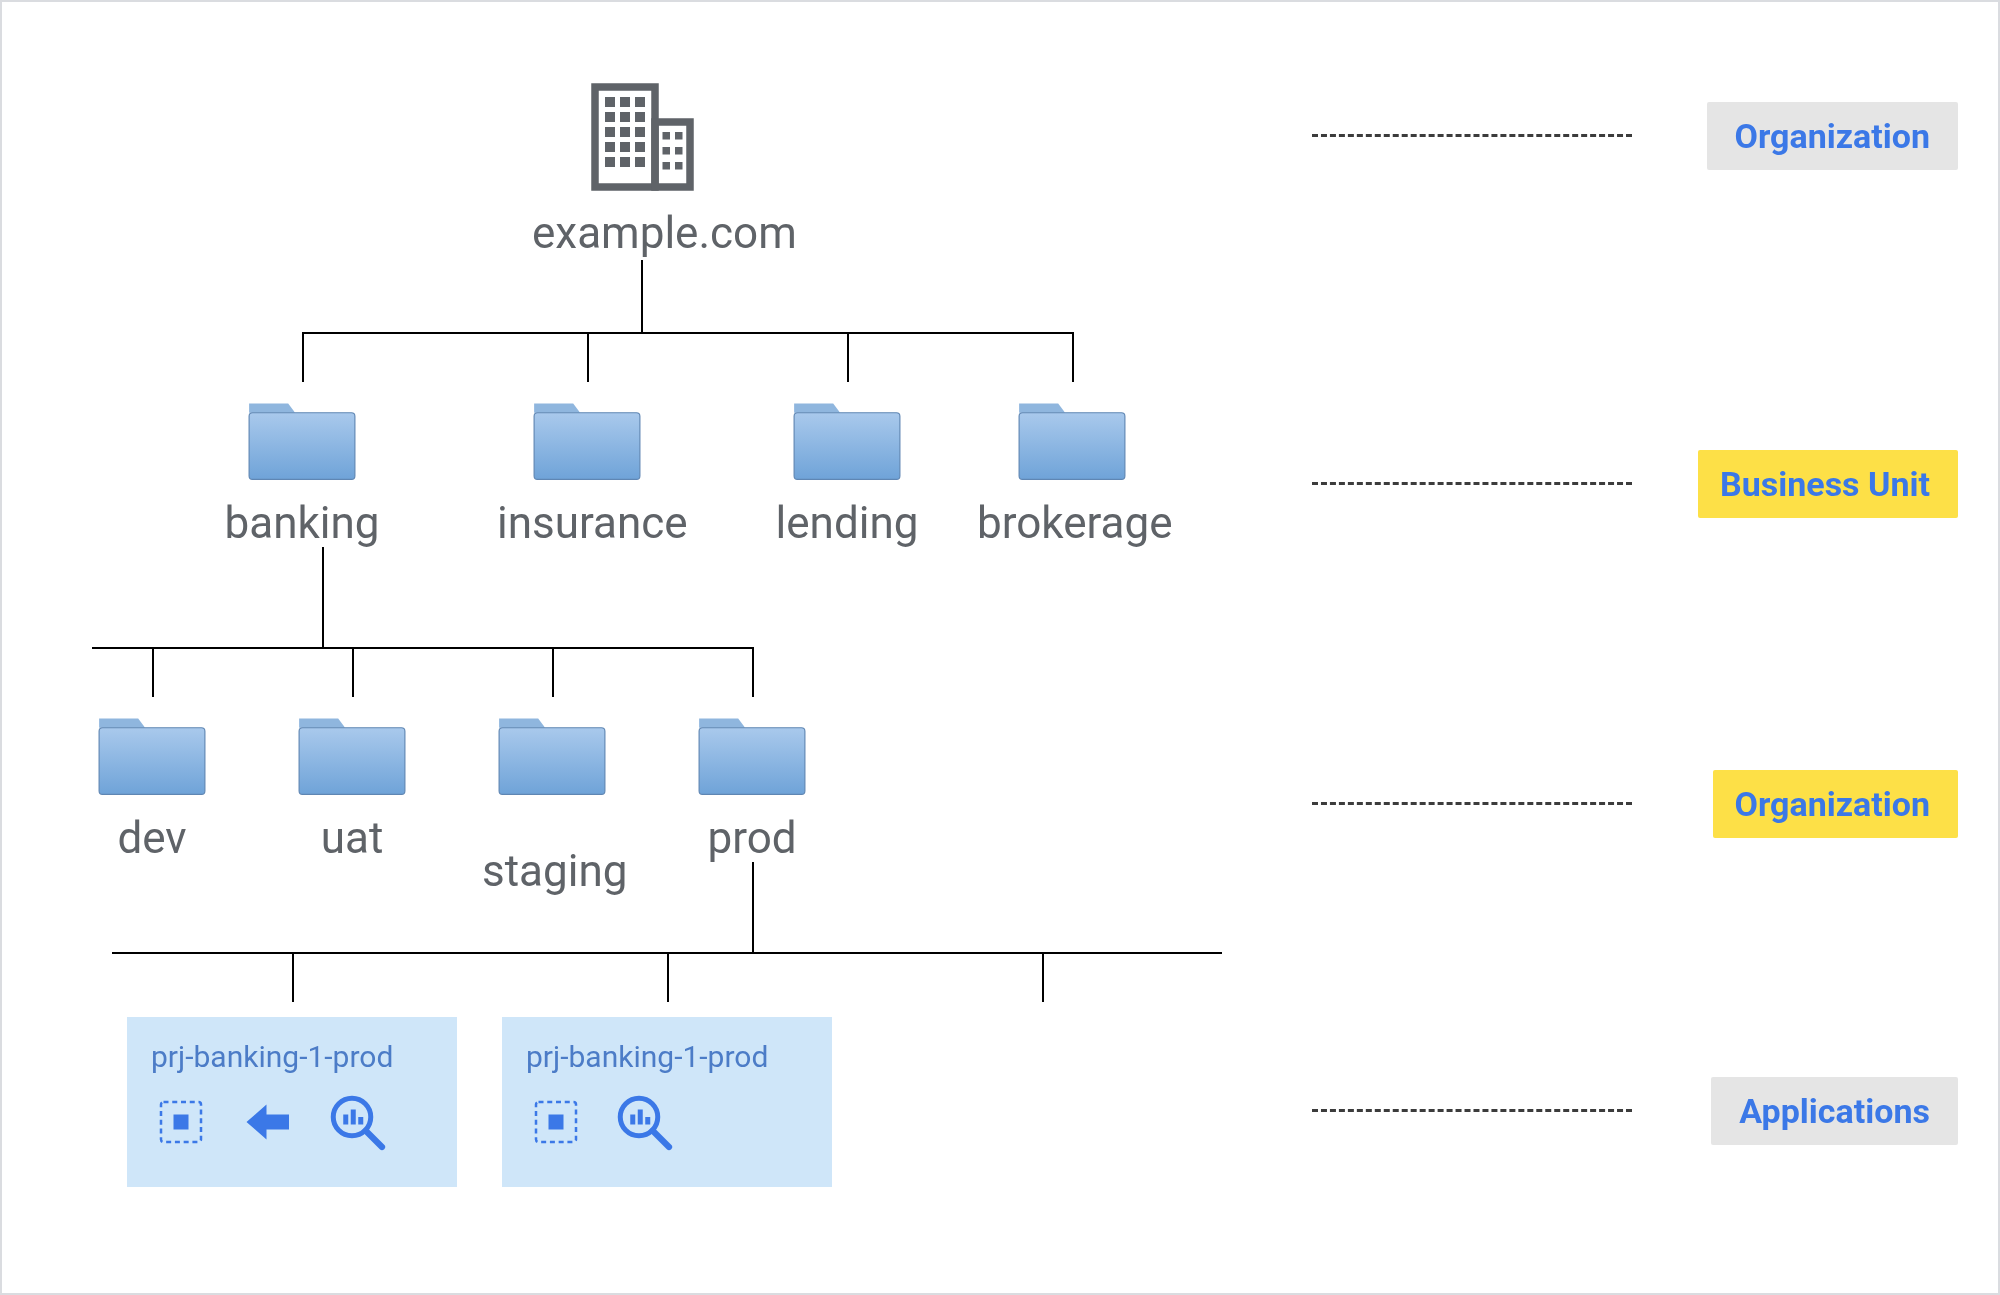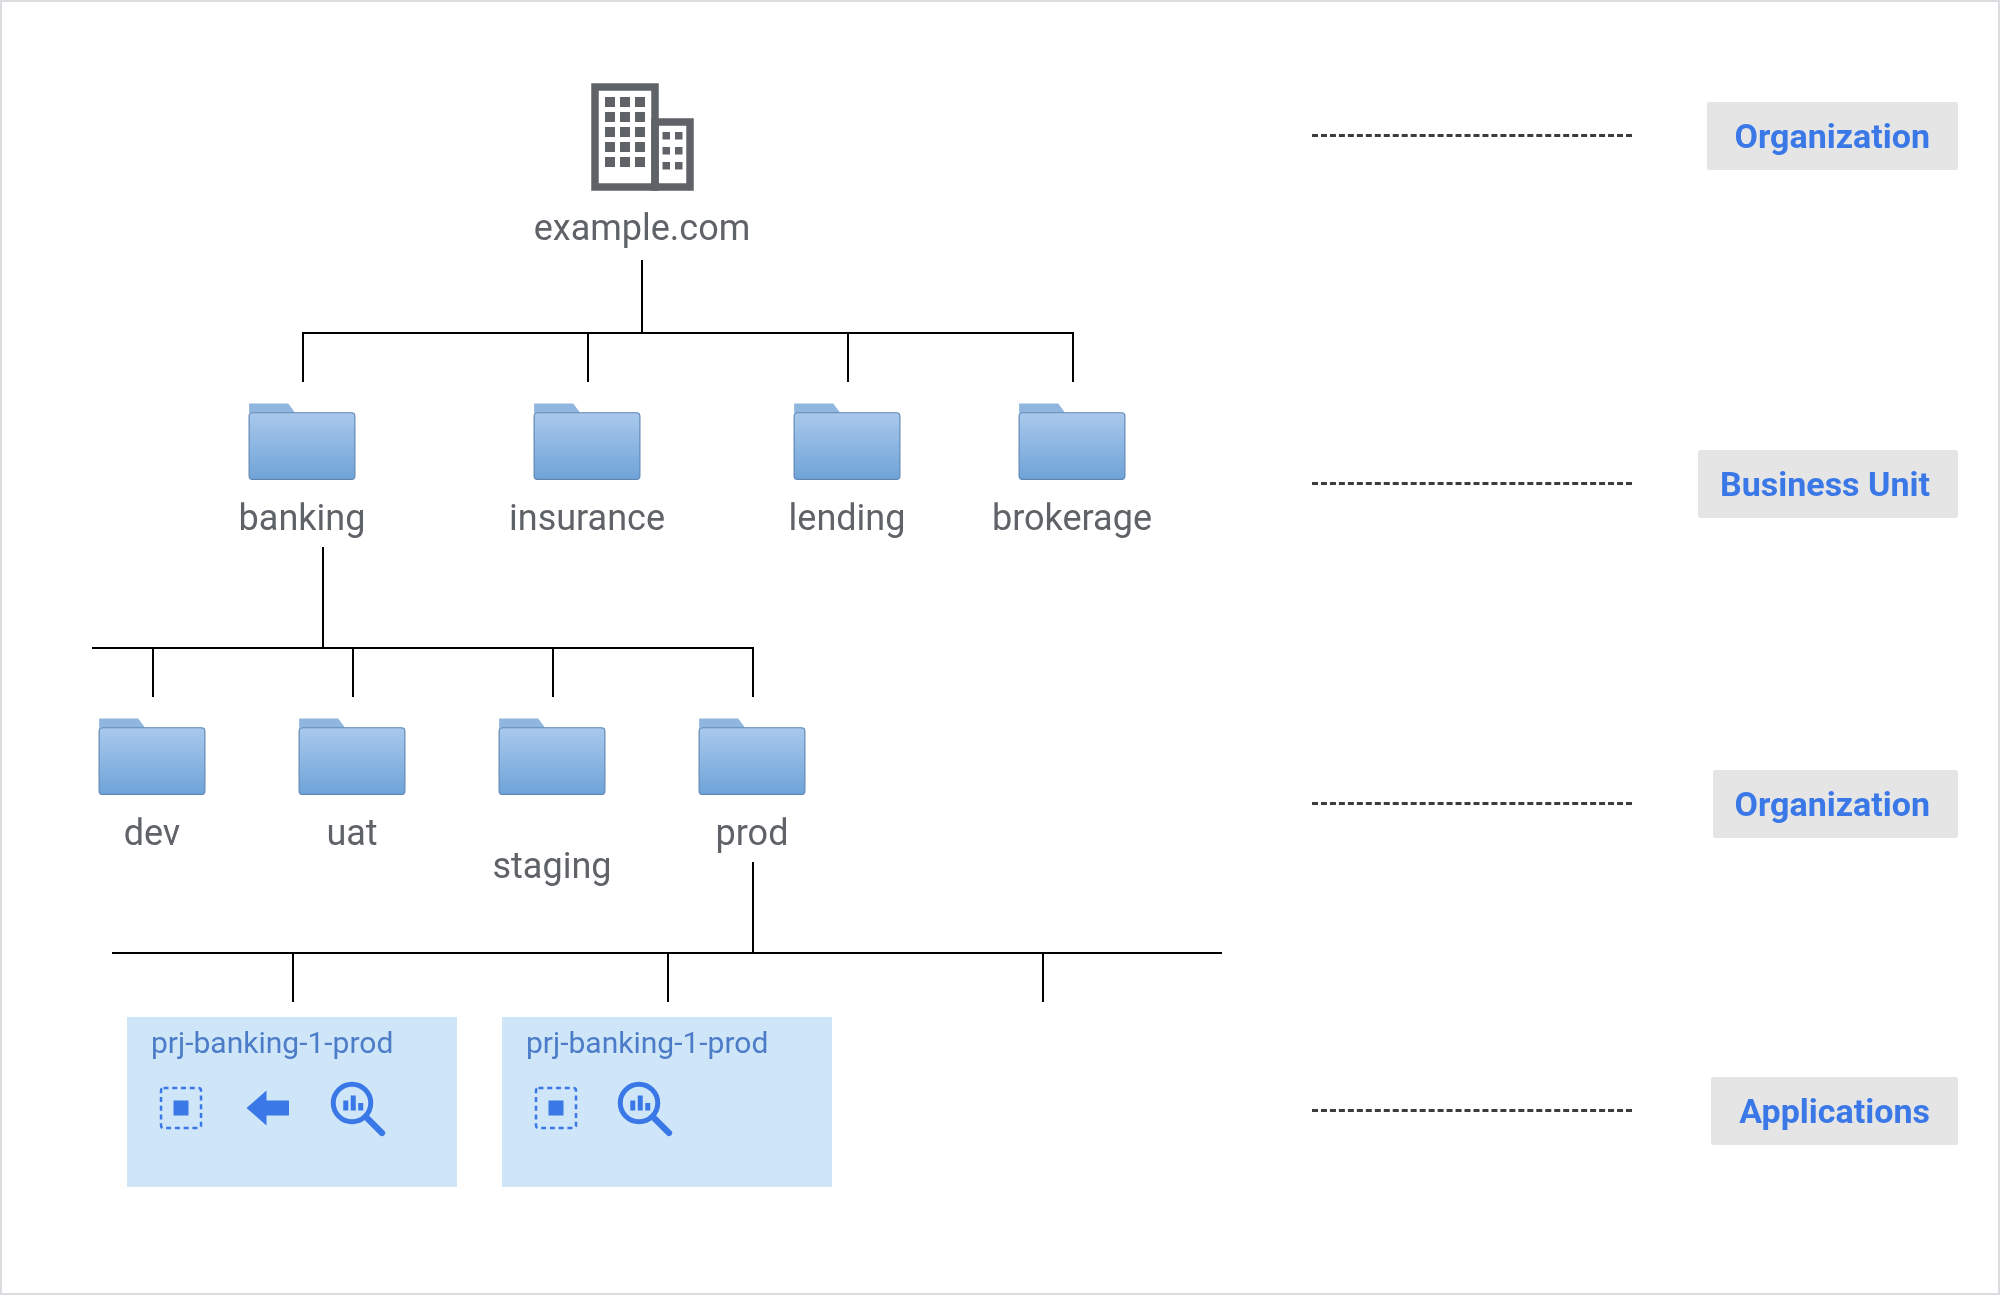--- a/index.html
+++ b/index.html
@@ -22,33 +22,33 @@
   .legend {
     position: absolute;
     right: 40px;
     font-size: 34px;
     font-weight: 700;
     color: #3b78e7;
     padding: 14px 28px;
     border-radius: 2px;
   }
   .legend.orange { background: #e5e5e5; }
-  .legend.blue   { background: #e5e5e5; padding-left: 22px; }
+  .legend.blue   { background: #fde047; padding-left: 22px; }
 
   
   .dash {
     position: absolute;
     height: 0;
     border-top: 3px dashed #3c3c3c;
   }
 
   
   .node-label {
     position: absolute;
-    font-size: 36px;
+    font-size: 44px;
     color: #5f6368;
     text-align: center;
   }
 
   
   .hline { position: absolute; height: 2px; background: #000; }
   .vline { position: absolute; width: 2px;  background: #000; }
 
   
   .folder {
@@ -57,21 +57,21 @@
     height: 92px;
   }
   .folder svg { width: 100%; height: 100%; display: block; }
 
   
   .project {
     position: absolute;
     background: #cfe6f9;
     width: 330px;
     height: 170px;
-    padding: 8px 24px;
+    padding: 22px 24px;
   }
   .project .title {
     font-size: 30px;
     color: #4c7cc7;
     margin-bottom: 18px;
   }
   .project .icons { display: flex; gap: 28px; align-items: center; }
   .project .icons svg { width: 60px; height: 60px; }
 
   .org-icon { position: absolute; }

